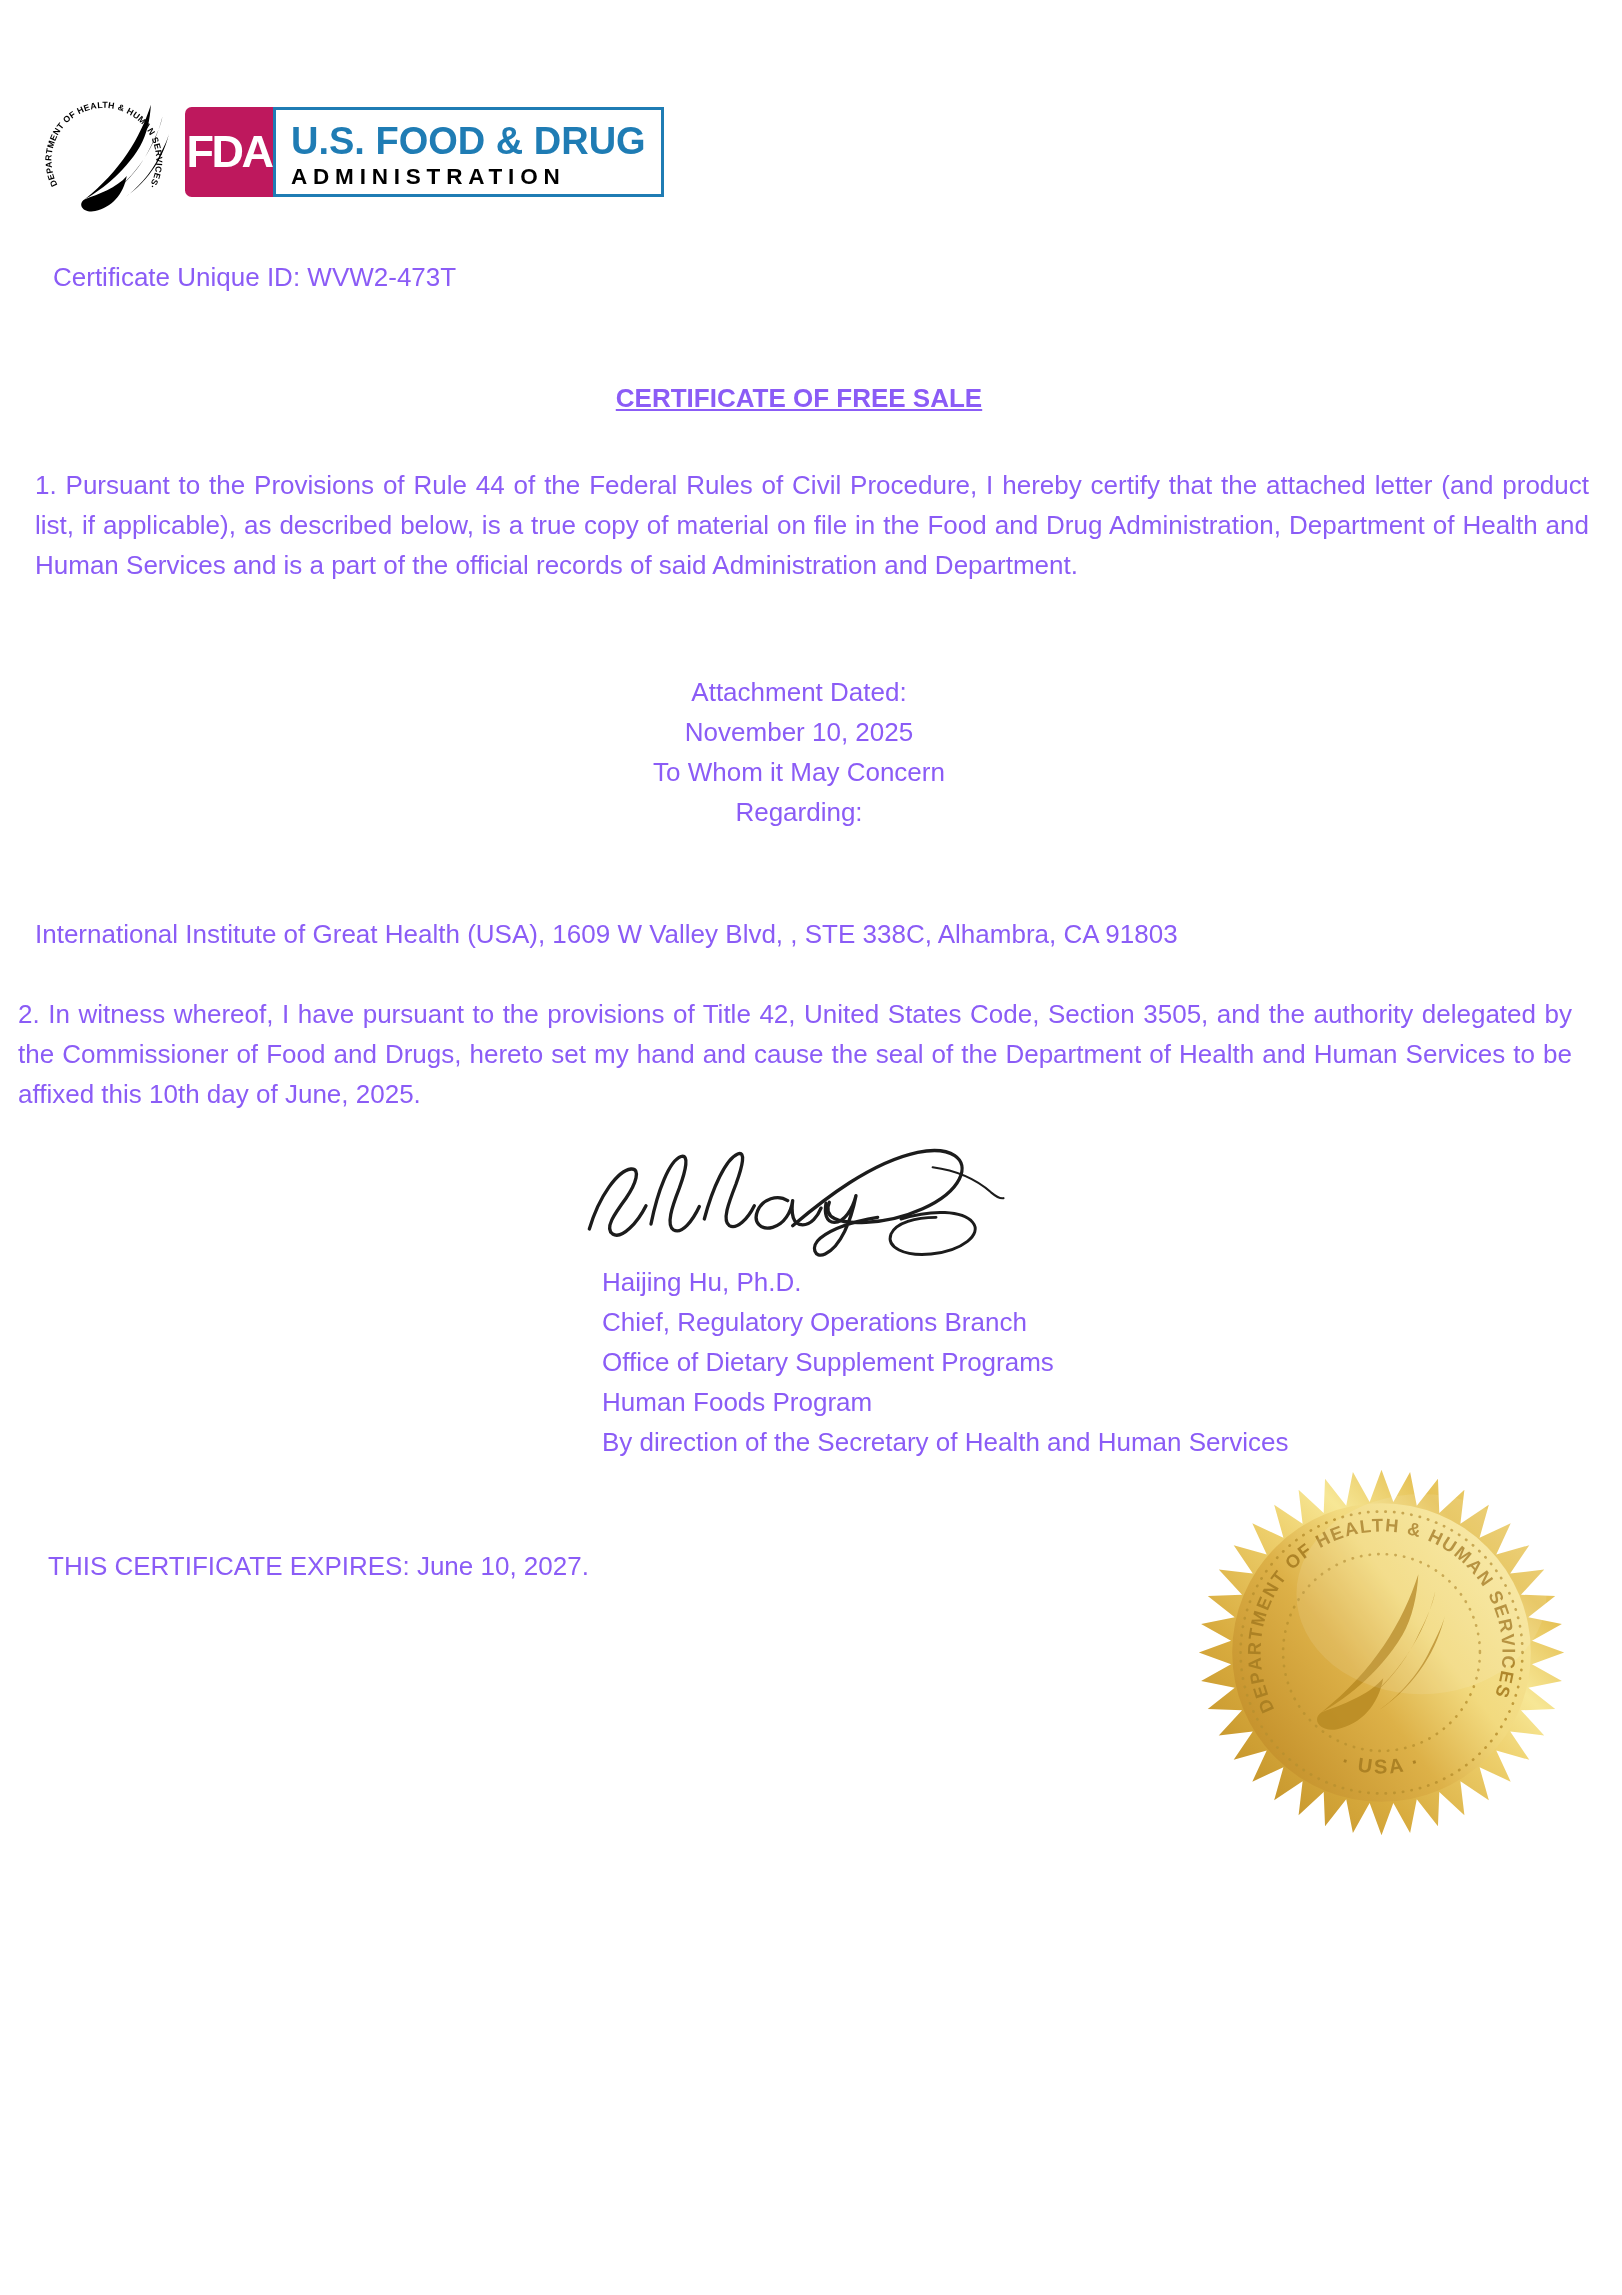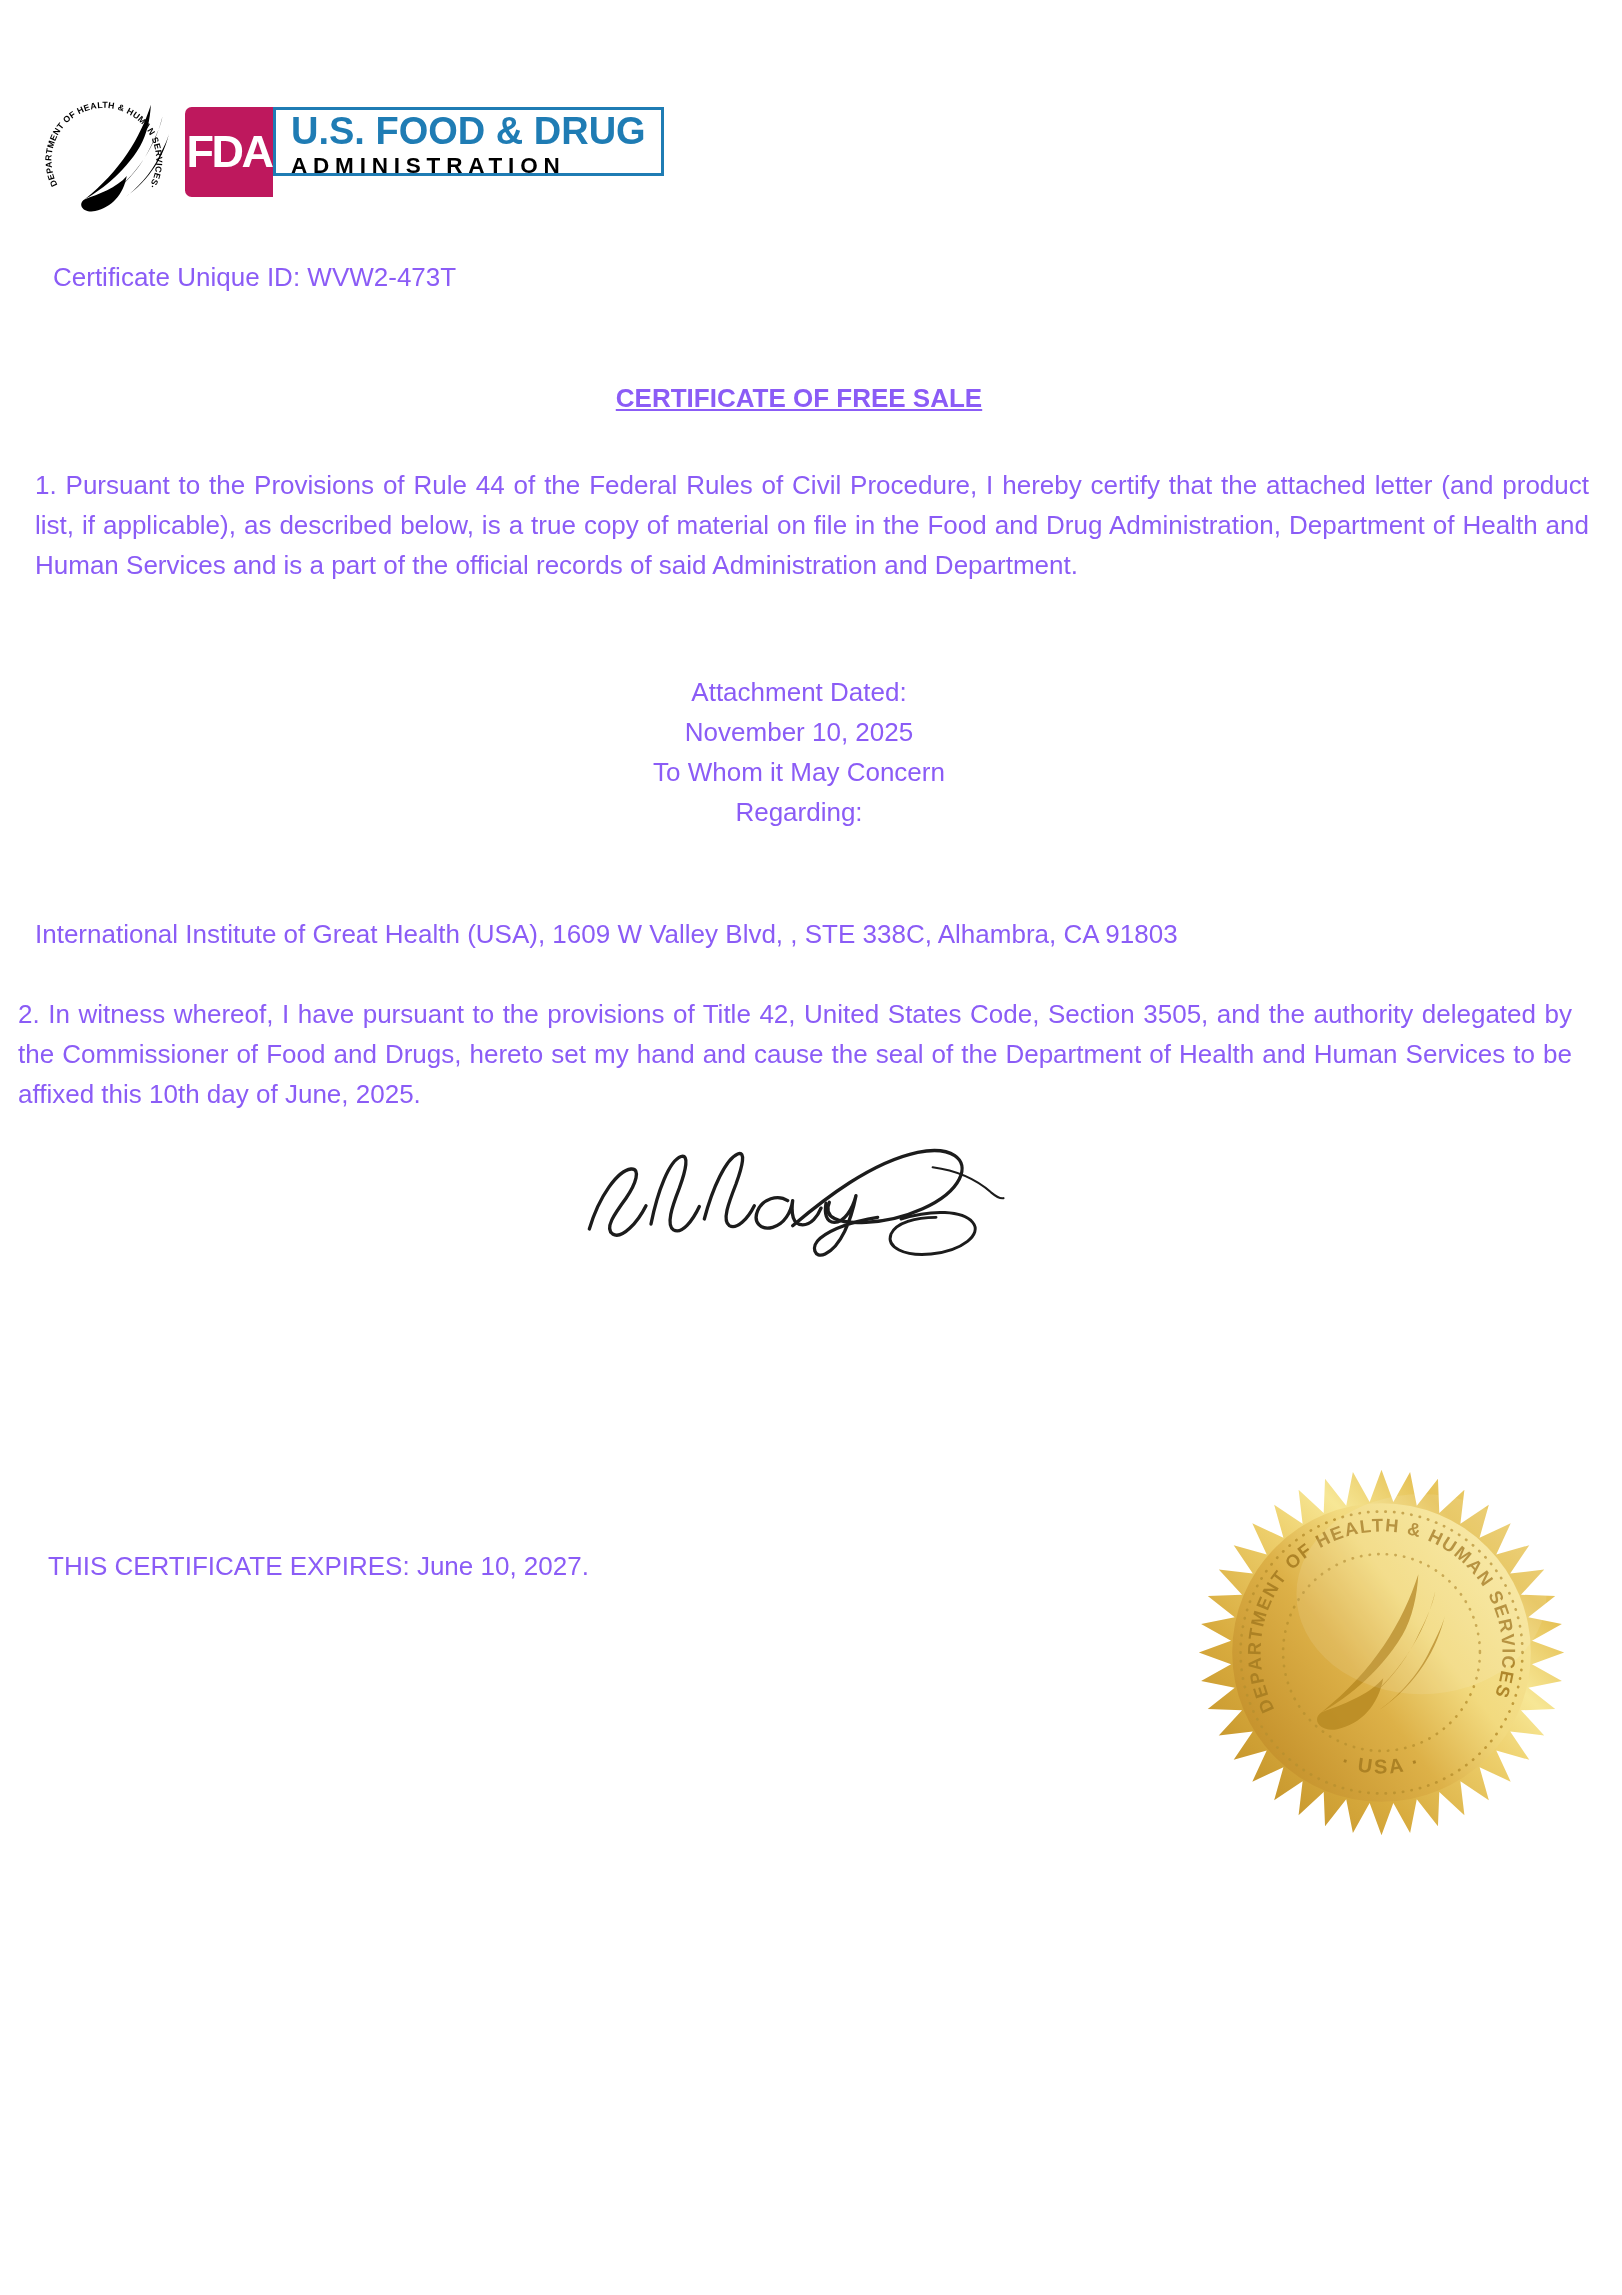--- a/index.html
+++ b/index.html
@@ -28,21 +28,21 @@
   
   .header-hhs{left:45px;top:93px;width:127px;height:123px;}
   .fda-logo{left:185px;top:107px;height:90px;display:flex;align-items:stretch;}
   .fda-square{
     width:88px;height:90px;background:#be185d;border-radius:6.7px 0 0 6.7px;
     display:flex;align-items:center;justify-content:center;
     color:#fff;font-weight:bold;font-size:45px;letter-spacing:-2.5px;
     font-family:"Liberation Sans",sans-serif;
   }
   .fda-box{
-    box-sizing:border-box;height:69px;border:3.3px solid #1f7cb4;background:#fff;
+    box-sizing:border-box;height:90px;border:3.3px solid #1f7cb4;background:#fff;
     padding:6.7px 15px 0 15px;display:flex;flex-direction:column;justify-content:center;
   }
   .fda-line1{color:#1f7cb4;font-weight:bold;font-size:38px;line-height:40px;letter-spacing:0;}
   .fda-line2{color:#000000;font-weight:bold;font-size:22.5px;line-height:27px;letter-spacing:5.8px;margin-top:1.7px;}
 </style>
 </head>
 <body>
 
 <div class="page">
 
@@ -103,20 +103,27 @@
         <path d="M156,120 C166,82 182,48 196,42 C206,38 202,56 194,78 C185,101 177,122 186,128 C195,133 208,120 216,104"></path>
         <path d="M256,98 C244,90 226,96 220,110 C214,124 224,134 238,130 C252,126 260,112 262,98 C260,114 262,127 274,127 C284,127 292,117 296,107"></path>
         <path d="M302,101 C300,113 302,124 312,124 C324,124 334,108 338,92 C332,122 320,153 301,162 C288,168 283,153 295,143 C311,130 340,122 364,118"></path>
         <path d="M262,128 C300,96 356,52 412,40 C452,32 474,48 462,72 C448,100 396,122 350,124 C316,126 298,118 306,100"></path>
         <path d="M392,120 C430,108 466,110 478,124 C490,138 466,158 428,162 C396,165 374,154 380,138 C386,124 410,118 434,118" stroke-width="3.5"></path>
         <path d="M430,58 C460,62 484,74 500,88 C506,93 511,96 515,95" stroke-width="2.5"></path>
       </g>
     </svg>
   </div>
 
+  <div class="abs body-text signer-block">
+    <div>Haijing Hu, Ph.D.</div>
+    <div>Chief, Regulatory Operations Branch</div>
+    <div>Office of Dietary Supplement Programs</div>
+    <div>Human Foods Program</div>
+    <div>By direction of the Secretary of Health and Human Services</div>
+  </div>
 
   <div class="abs body-text expires-line">THIS CERTIFICATE EXPIRES: June 10, 2027.</div>
 
   <div class="abs seal-wrap">
     <svg width="367" height="367" viewBox="0 0 440 440">
       <defs>
         <linearGradient id="goldBurst" x1="0%" y1="100%" x2="100%" y2="0%">
           <stop offset="0%" stop-color="#b9861f"></stop>
           <stop offset="30%" stop-color="#d8ab3e"></stop>
           <stop offset="52%" stop-color="#eed06d"></stop>

